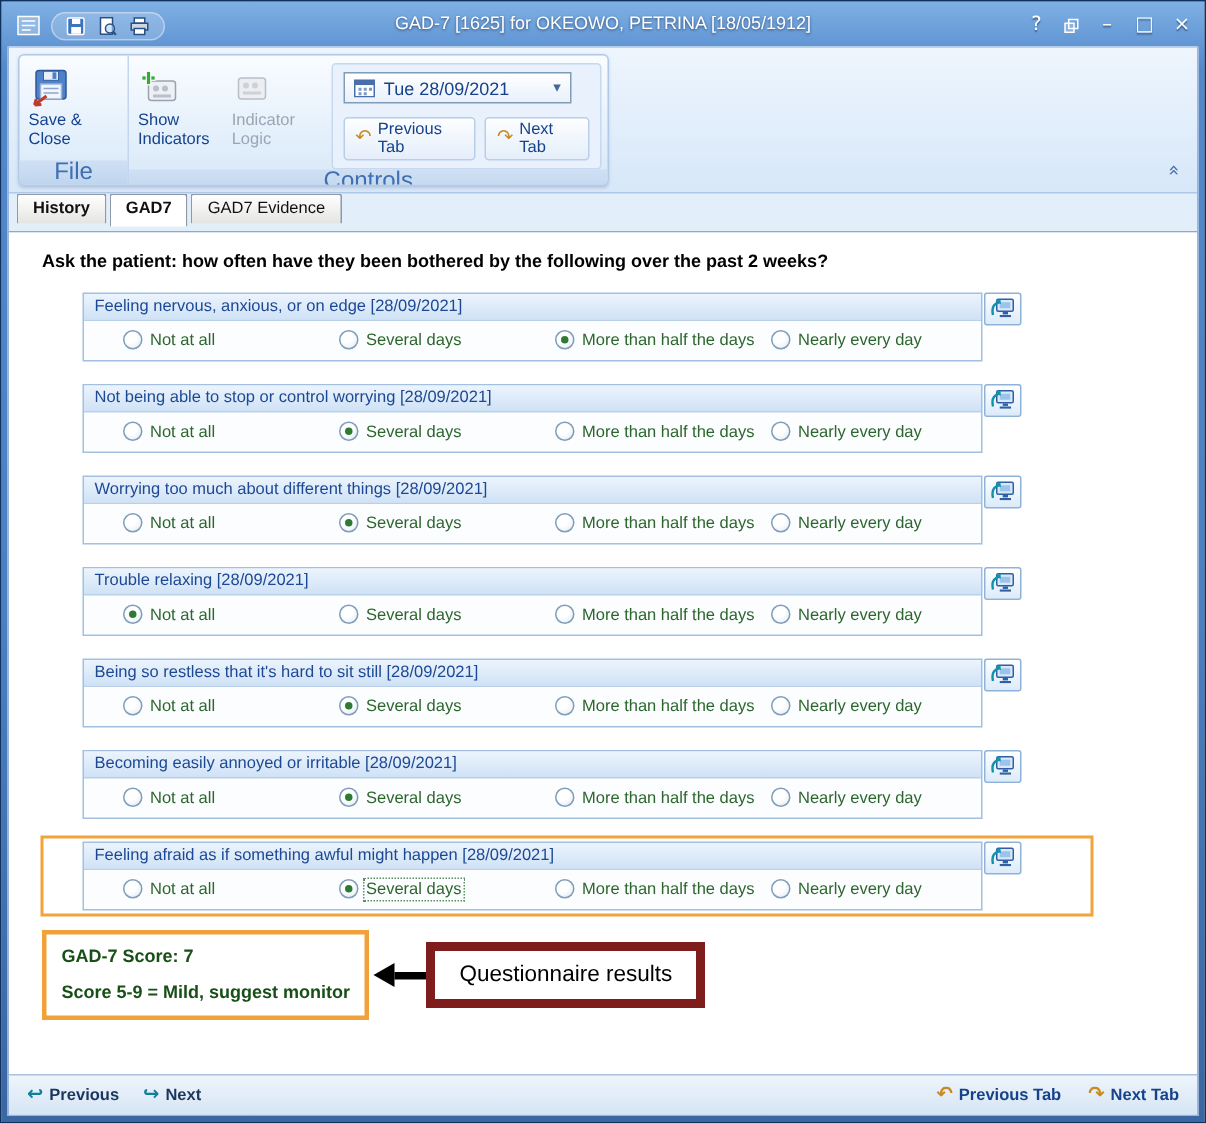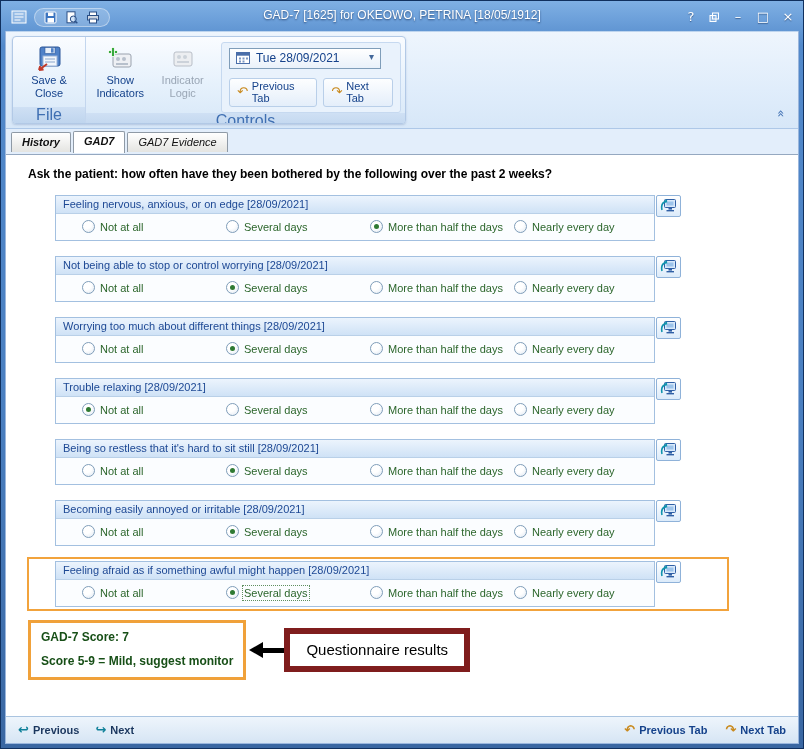--- a/index.html
+++ b/index.html
@@ -28,32 +28,32 @@
   .chrome { flex: 1; min-height: 0; display: flex; flex-direction: column; background: #e3eefb; border: 1px solid #9ab6dd; border-top: none; }
   .ribbon-tabs { flex: 0 0 27px; background: linear-gradient(#dcebfa, #cfe1f5); display: flex; align-items: flex-end; padding-left: 12px; gap: 2px; }
   .rtab { padding: 4px 16px 5px; font-size: 12px; color: #15428b; }
   .rtab.active { background: linear-gradient(#fdfeff, #eef5fd 40%, #dfecfa); border: 1px solid #94b6e0; border-bottom: none; border-radius: 3px 3px 0 0; font-weight: bold; }
   .ribbon { flex: 0 0 98px; background: linear-gradient(#eef5fd, #e0edfb 60%, #d7e7f8); border-top: 1px solid #bdd4ee; border-bottom: 1px solid #aec8e8; position: relative; padding: 4px 0 0 6px; }
   .groups-box { width: 394px; height: 88px; border: 1px solid #b2c9e6; border-radius: 4px; background: linear-gradient(#fafcff, #e6f1fc 55%, #d8e8f8); display: flex; overflow: hidden; box-shadow: 0 1px 2px rgba(70,100,150,.25); }
   .rgroup { display: flex; flex-direction: column; }
   .rgroup + .rgroup { border-left: 1px solid #c3d6ee; }
   .rgroup-body { flex: 1; display: flex; align-items: flex-start; padding: 3px 4px 0 4px; gap: 2px; }
   .rgroup-label { flex: 0 0 16px; background: linear-gradient(#cfe0f4, #bfd5ee); color: #3f6fb2; font-size: 16px; text-align: center; line-height: 16px; }
-  .bigbtn { width: 64px; display: flex; flex-direction: column; align-items: center; font-size: 11px; line-height: 13px; color: #15428b; padding: 2px 2px 0; border-radius: 3px; text-align: center; }
+  .bigbtn { width: 64px; display: flex; flex-direction: column; align-items: flex-start; font-size: 11px; line-height: 13px; color: #15428b; padding: 2px 2px 0; border-radius: 3px; text-align: center; }
   .bigbtn.disabled { color: #9aa6b5; }
   .bigicon { height: 32px; display: flex; align-items: center; }
   .ctrl-panel { margin: 2px 0 0 6px; border: 1px solid #c6d9f0; background: #e9f2fc; border-radius: 3px; padding: 5px 7px; display: flex; flex-direction: column; gap: 9px; }
-  .datebox { display: flex; gap: 6px; border: 1px solid #7f9db9; background: linear-gradient(#ffffff, #e9f1fa); padding: 2px 6px; font-size: 12px; color: #15428b; width: 152px; height: 21px; }
+  .datebox { display: flex; align-items: center; gap: 6px; border: 1px solid #7f9db9; background: linear-gradient(#ffffff, #e9f1fa); padding: 2px 6px; font-size: 12px; color: #15428b; width: 152px; height: 21px; }
   .datebox .dd { margin-left: auto; color: #44689a; font-size: 10px; }
   .tabnav { display: flex; gap: 6px; }
   .navbtn { display: flex; align-items: center; gap: 4px; font-size: 11px; color: #15428b; padding: 1px 7px 2px; border: 1px solid #b9cfe9; border-radius: 3px; background: linear-gradient(#fdfeff, #e4eefa); }
   .goldarrow { color: #c98a1e; font-family: "DejaVu Sans", sans-serif; font-size: 13px; line-height: 12px; }
   .collapse { position: absolute; right: 12px; bottom: 7px; color: #3f6fb2; font-size: 13px; transform: rotate(90deg); font-family: "DejaVu Sans", sans-serif; }
   
-  .page-tabs { flex: 0 0 26px; display: flex; align-items: center; padding-left: 5px; background: #e3eefb; border-bottom: 1px solid #95a8c0; font-style: italic; }
+  .page-tabs { flex: 0 0 26px; display: flex; align-items: flex-start; padding-left: 5px; background: #e3eefb; border-bottom: 1px solid #95a8c0; }
   .ptab { padding: 3px 10px 4px; font-size: 11px; color: #111; background: linear-gradient(#ffffff, #e4e4e1); border: 1px solid #8f9aa6; border-bottom: none; border-radius: 2px 2px 0 0; margin-right: 2px; font-weight: bold; }
   .ptab.plain { font-weight: normal; }
   .ptab.active { background: #fff; margin-bottom: -1px; padding-bottom: 6px; z-index: 2; }
   
   .content { flex: 1; min-height: 0; background: #fff; padding-top: 8px; overflow: hidden; }
   .heading { font-weight: bold; font-size: 12px; color: #000; margin: 4px 0 10px 22px; }
   .q-row { display: flex; align-items: flex-start; gap: 1px; margin: 0 0 7px 21px; border: 2px solid transparent; padding: 2px 4px 2px 26px; width: 702px; }
   .q-row[data-highlight="true"] { border-color: #f2a33c; }
   .q-panel { width: 600px; border: 1px solid #a3c0e0; background: #fbfdff; }
   .q-header { background: linear-gradient(#ecf4fd, #cfe2f6); border-bottom: 1px solid #b9d0e8; padding: 2px 7px 3px; font-size: 11px; color: #1d4894; }

